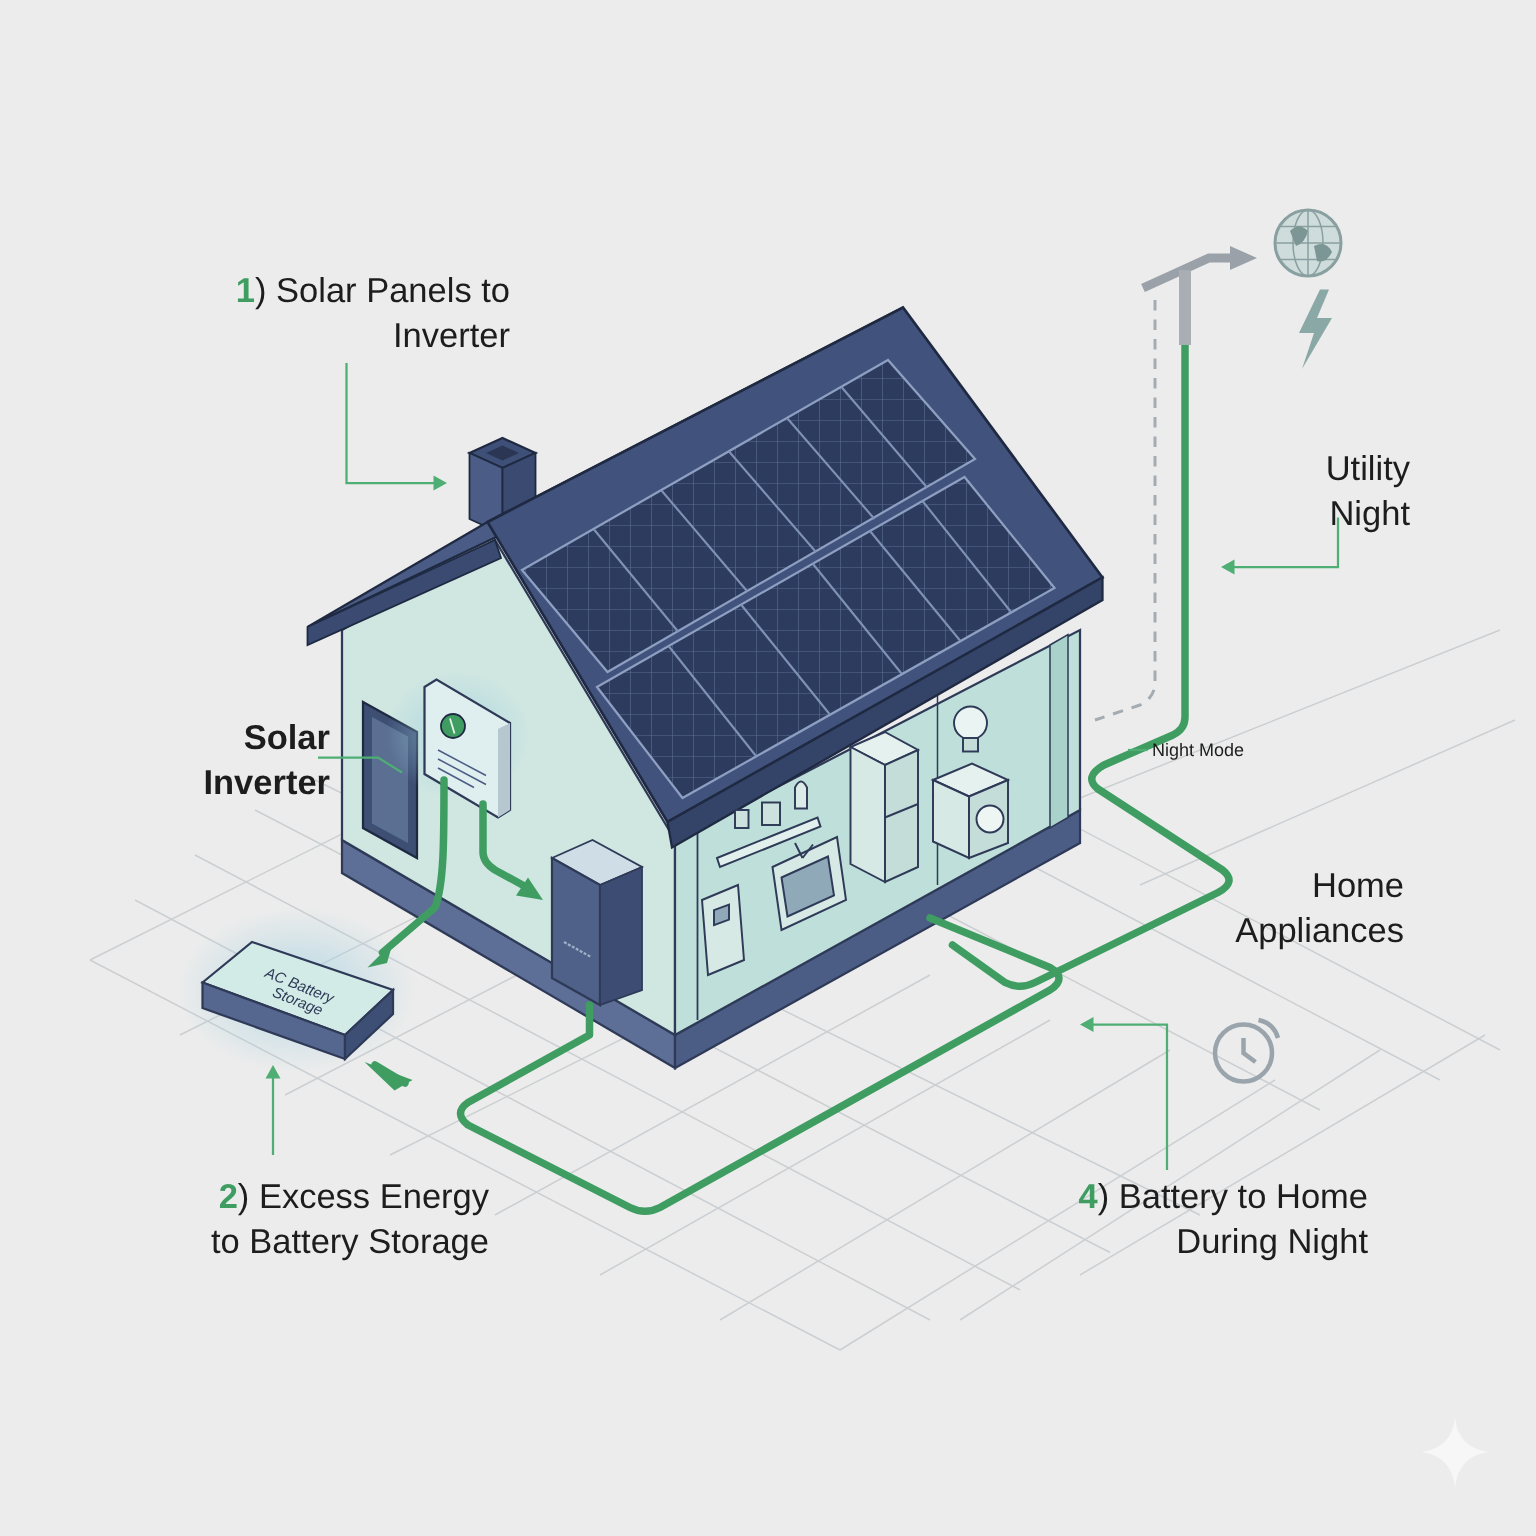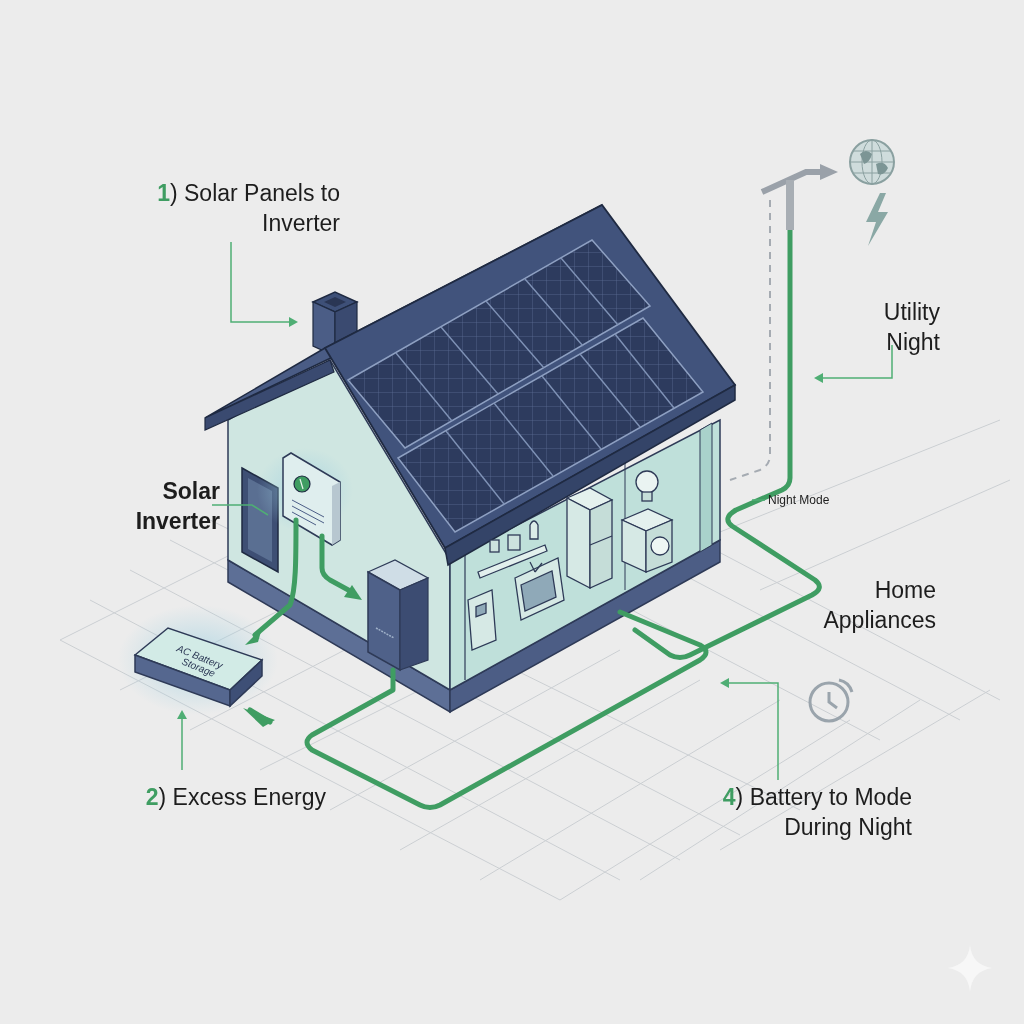--- a/index.html
+++ b/index.html
@@ -208,18 +208,19 @@
 
 <div class="lbl small" style="left:768px;top:490px;">Night Mode</div>
 
 <div class="lbl" style="left:796px;top:575px;width:140px;">
   <span>Home</span><br>
   <span>Appliances</span>
 </div>
 
 <div class="lbl" style="left:86px;top:782px;width:240px;">
   <span class="num">2</span><span>) Excess Energy</span><br>
+  <span>to Battery Storage</span>
 </div>
 
 <div class="lbl" style="left:672px;top:782px;width:240px;">
-  <span class="num">4</span><span>) Battery to Mode</span><br>
+  <span class="num">4</span><span>) Battery to Home</span><br>
   <span>During Night</span>
 </div>
 
 </body></html>

